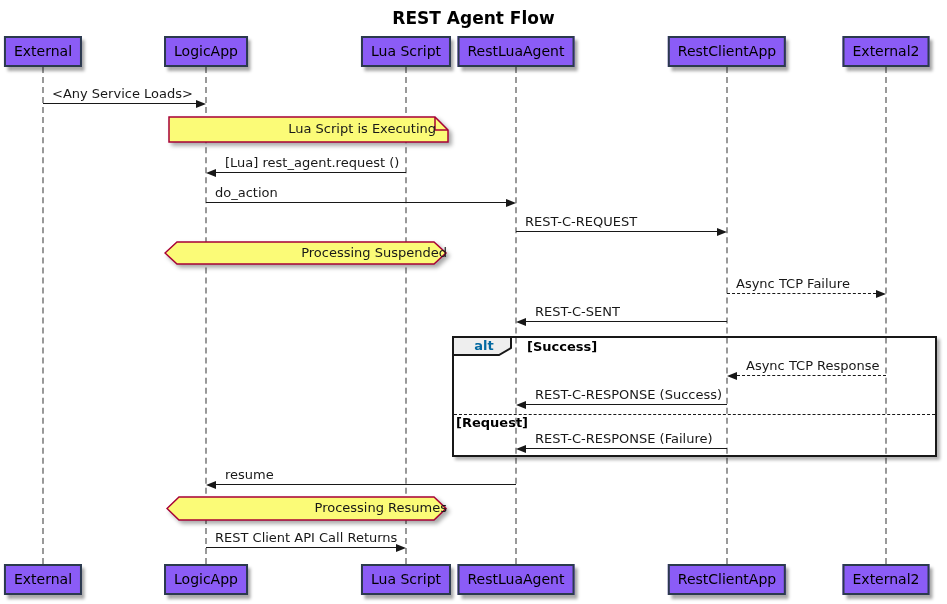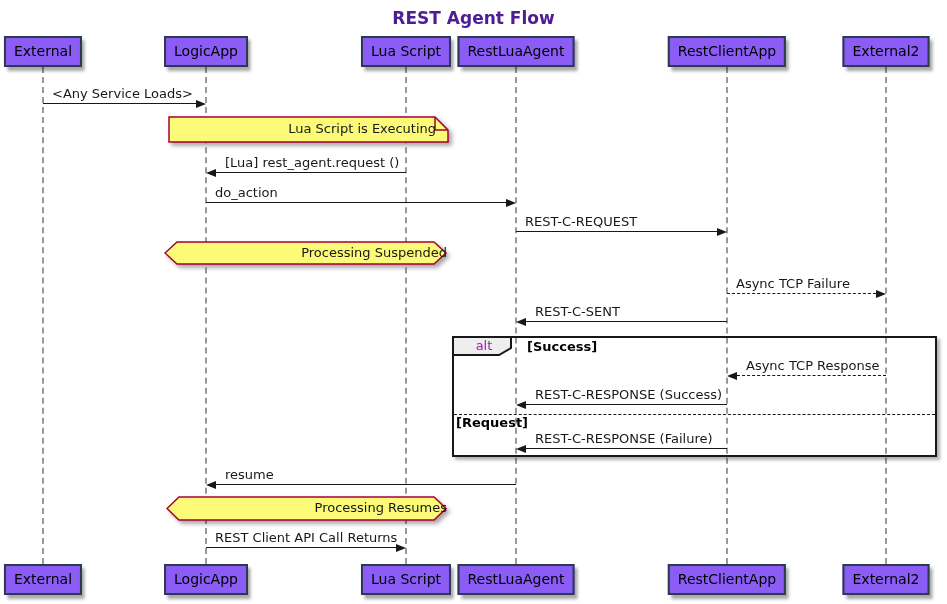--- a/index.html
+++ b/index.html
@@ -2,21 +2,21 @@
 <html><head>
 <meta charset="utf-8">
 <style>
   html,body{margin:0;padding:0;background:#ffffff;}
   #stage{
     position:relative;width:947px;height:604px;background:#ffffff;overflow:hidden;
     font-family:"DejaVu Sans","Liberation Sans",sans-serif;color:#181818;
   }
   .title{
     position:absolute;top:8px;left:0;width:947px;text-align:center;
-    font-size:17px;font-weight:bold;color:#4c1d95;
+    font-size:17px;font-weight:bold;color:#000000;
   }
   .lifeline{
     position:absolute;top:67px;height:497px;width:0;
     border-left:2px dashed #999999;
   }
   .participant{
     position:absolute;transform:translateX(-50%);
     background:#8b5cf6;border:2px solid #2b3a4d;
     height:27px;line-height:27px;padding:0 8px;white-space:nowrap;
     font-size:14px;color:#000;box-shadow:3px 4px 3px rgba(0,0,0,0.35);
@@ -35,21 +35,21 @@
     position:absolute;top:0;left:0;width:100%;text-align:right;
     font-size:13px;color:#181818;
   }
   .alt-frame{
     position:absolute;left:452px;top:336px;width:481px;height:117px;
     border:2px solid #181818;box-shadow:3px 3px 3px rgba(0,0,0,0.3);
   }
   .alt-tab{position:absolute;top:-2px;left:-2px;}
   .alt-tab-label{
     position:absolute;top:0px;left:12px;width:36px;text-align:center;
-    font-size:13px;font-weight:normal;color:#a21caf;
+    font-size:13px;font-weight:bold;color:#0369a1;
   }
   .alt-guard{position:absolute;font-size:13px;font-weight:bold;color:#000;white-space:nowrap;}
   .guard-success{left:73px;top:1px;}
   .guard-timeout{left:2px;top:77px;}
   .alt-divider{position:absolute;left:0;top:76px;width:100%;height:0;border-top:1px dashed #181818;}
 </style>
 </head>
 <body>
 
 <div id="stage">

